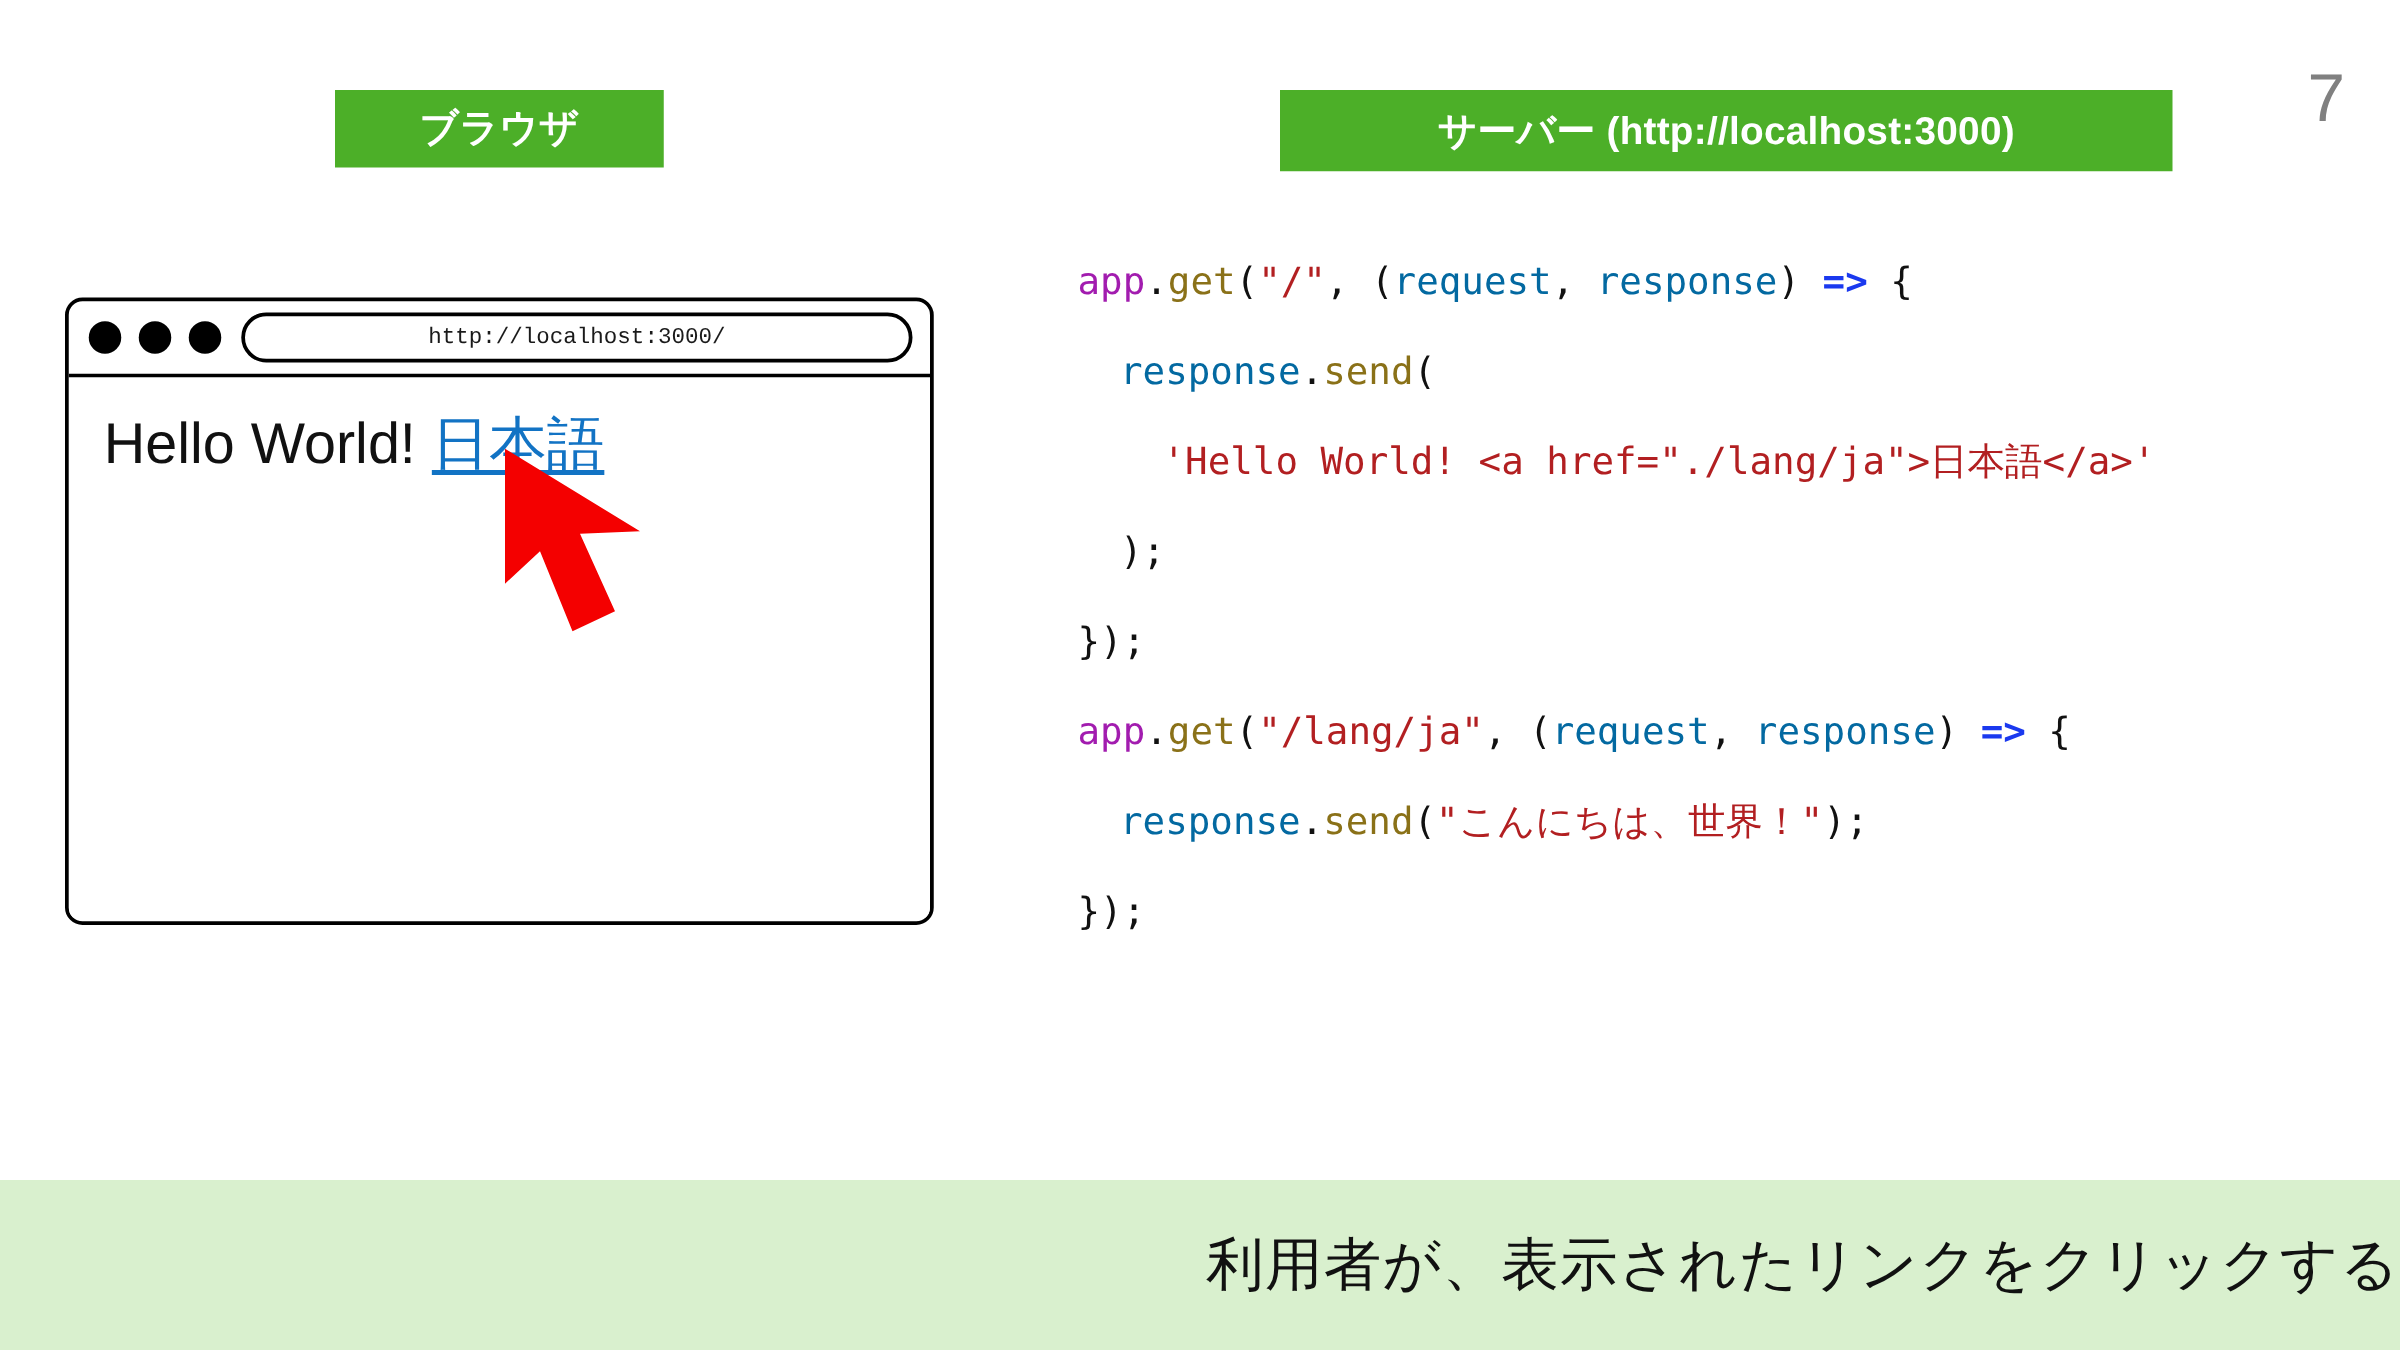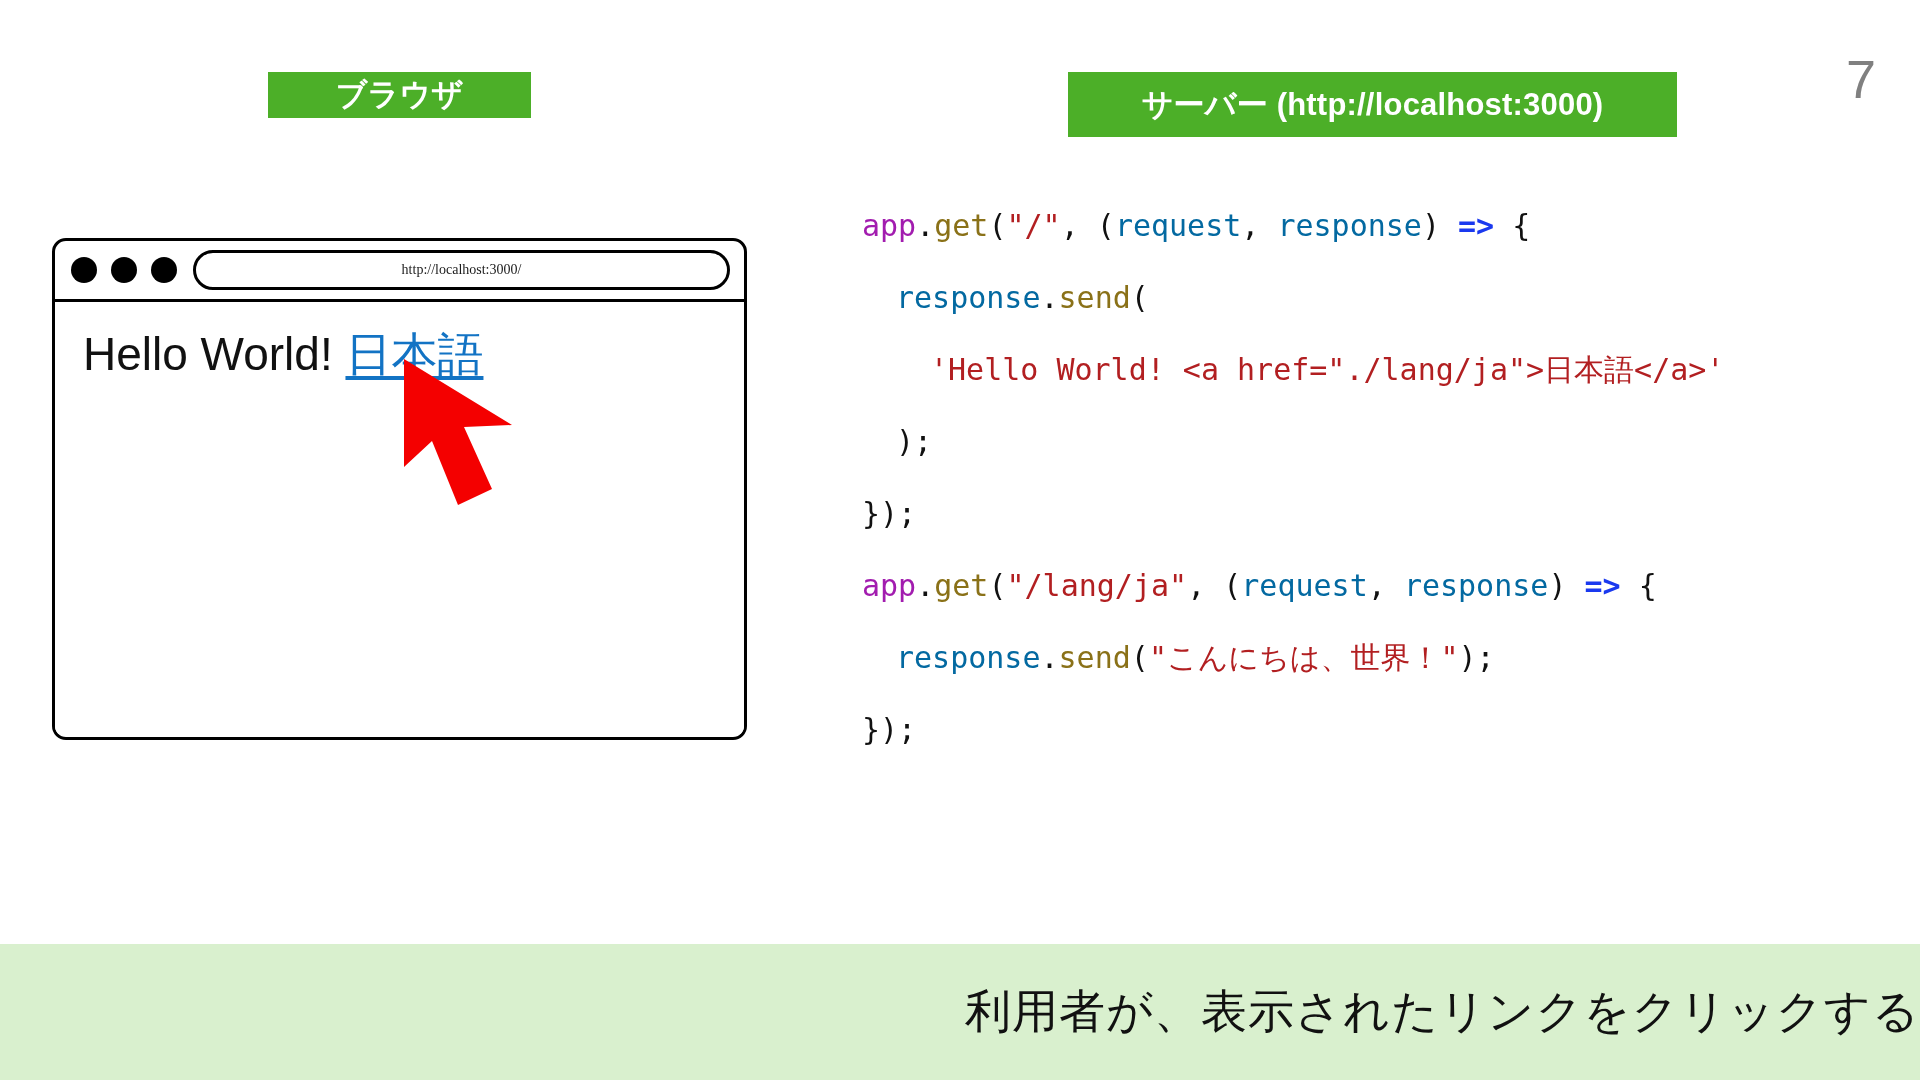--- a/index.html
+++ b/index.html
@@ -21,22 +21,22 @@
   
   .badge {
     position: absolute;
     background: #4caf28;
     color: #ffffff;
     font-weight: bold;
     display: flex; align-items: center; justify-content: center;
     font-size: 31px;
     letter-spacing: 0.2px;
   }
-  .badge-browser { left: 268px; top: 72px; width: 263px; height: 46px; }
-  .badge-server  { left: 1068px; top: 72px; width: 609px; height: 65px; }
+  .badge-browser { left: 268px; top: 72px; width: 263px; height: 62px; }
+  .badge-server  { left: 1024px; top: 72px; width: 714px; height: 65px; }
 
   
   .browser {
     position: absolute;
     left: 52px; top: 238px;
     width: 695px; height: 502px;
     border: 3px solid #000000;
     border-radius: 14px;
     background: #ffffff;
     overflow: hidden;
@@ -53,23 +53,23 @@
   .url-bar {
     margin-left: 16px;
     flex: 1;
     height: 40px;
     border: 3px solid #000000;
     border-radius: 20px;
     display: flex; align-items: center; justify-content: center;
     background:#ffffff;
   }
   .url-text {
-    font-size: 14px;
+    font-size: 18px;
     color: #1a1a1a;
-    font-family: Liberation Serif, serif;
+    font-family: Liberation Mono, monospace;
     white-space: nowrap;
   }
   .browser-viewport {
     position: relative;
     height: calc(100% - 64px);
     padding: 24px 0 0 28px;
     background: #ffffff;
   }
   .page-line {
     font-size: 46px;

